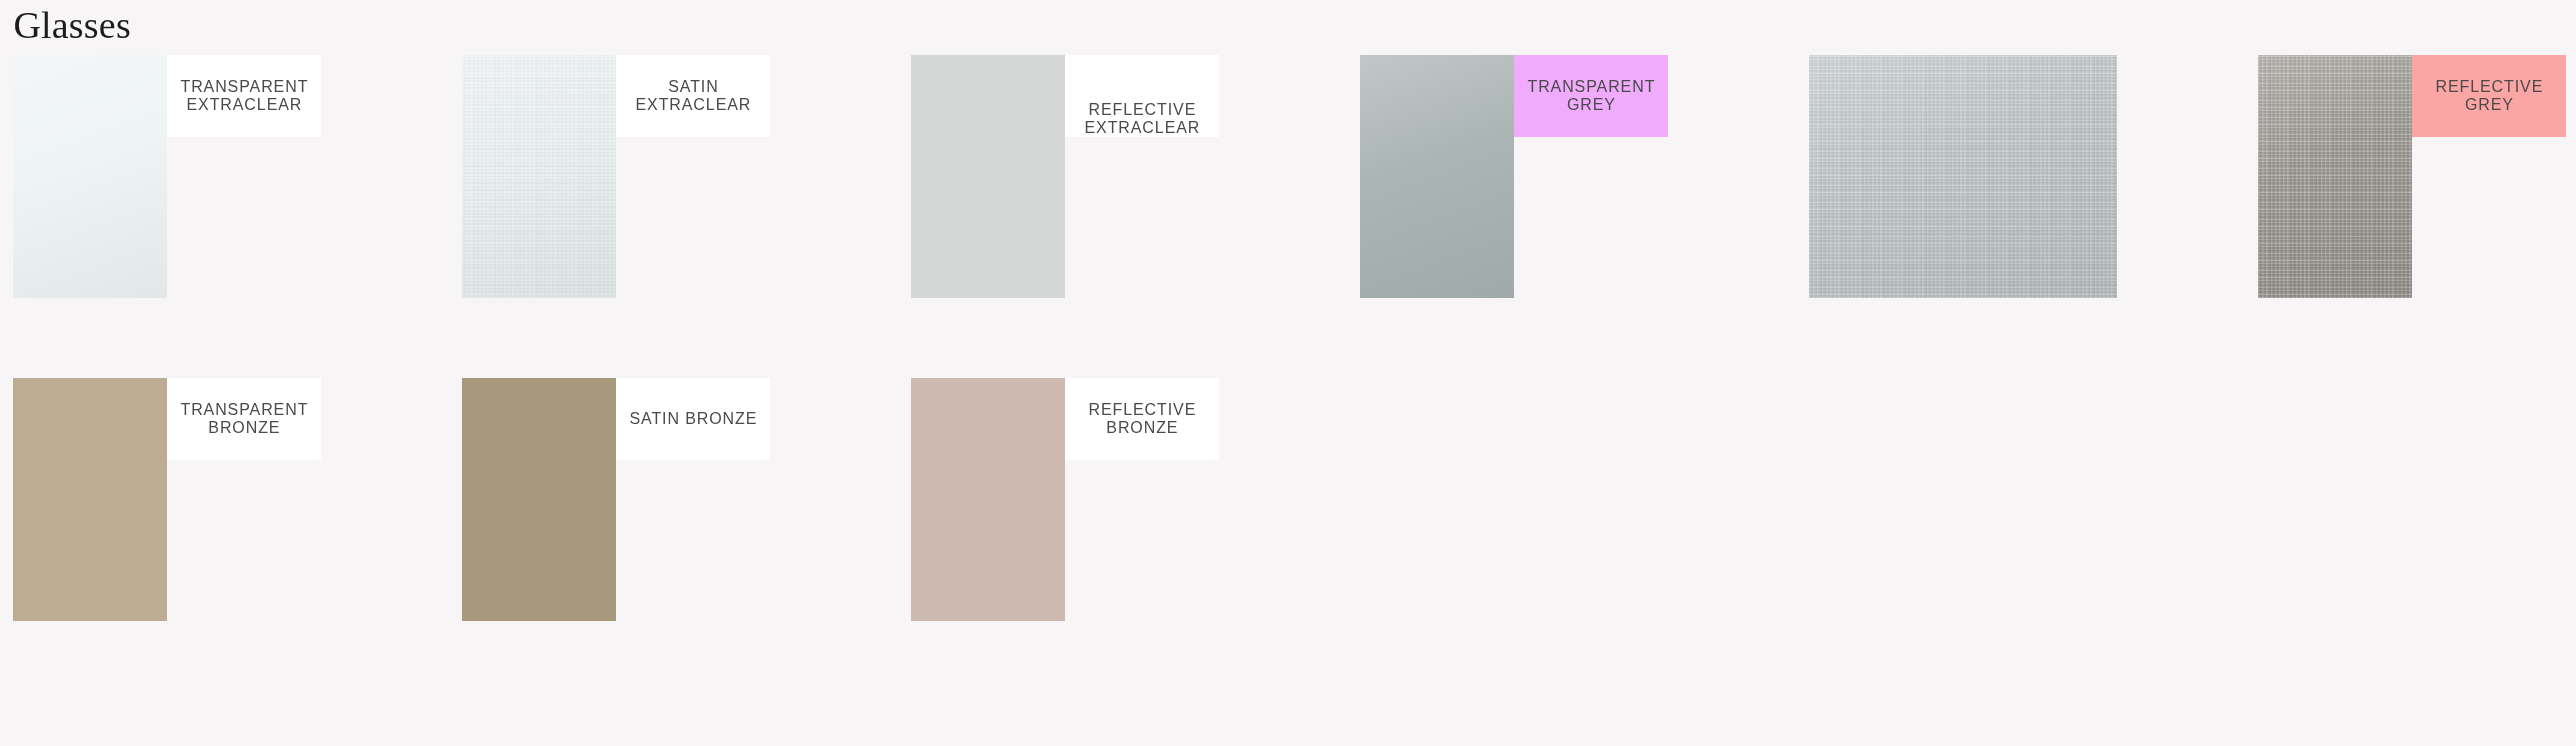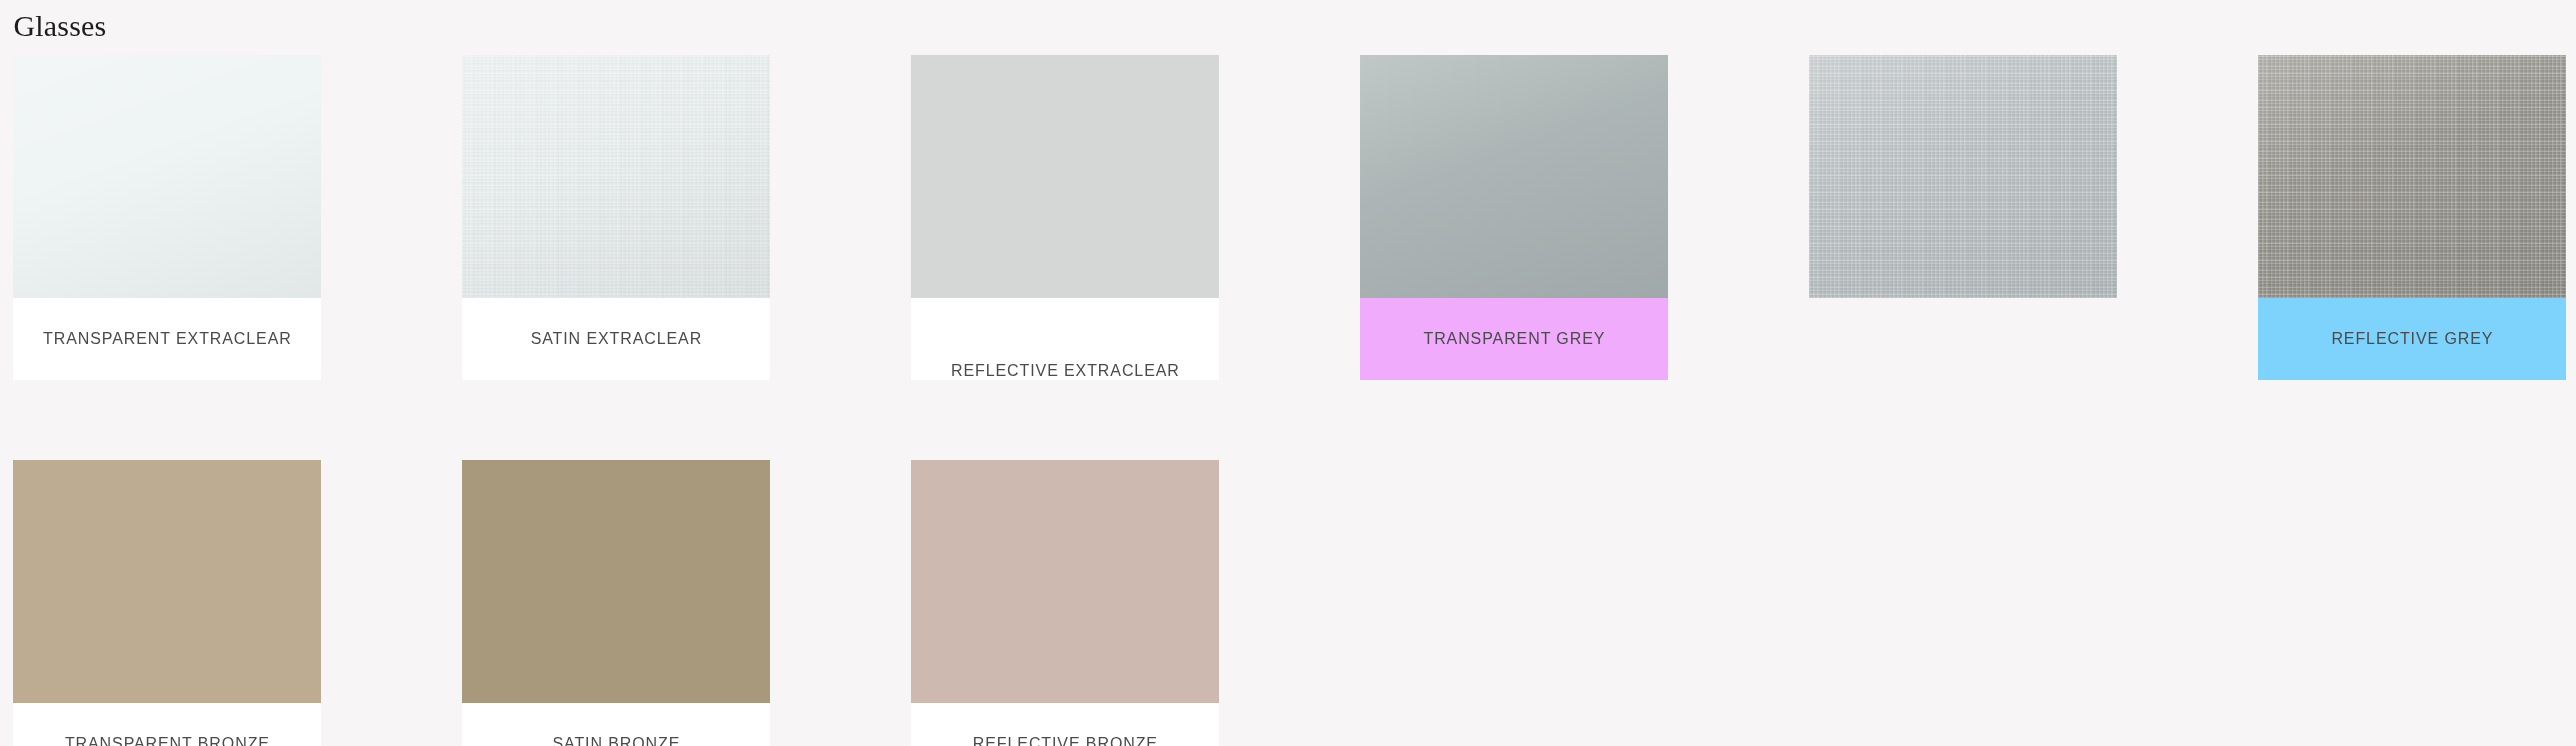--- a/index.html
+++ b/index.html
@@ -17,41 +17,41 @@
   }
 
   .page {
     width: 2576px;
     height: 746px;
     position: relative;
   }
 
   .section-title {
     font-family: "Liberation Serif", serif;
-    font-size: 30px;
+    font-size: 38px;
     font-weight: 400;
     color: #1c1c1c;
     letter-spacing: 0.2px;
     padding: 6.7px 0 0 13.4px;
     margin: 0;
     line-height: 37px;
   }
 
   .grid {
     display: grid;
     grid-template-columns: repeat(6, 449px);
     column-gap: 0px;
     row-gap: 80px;
     padding: 11.7px 0 0 13.4px;
   }
 
   .card {
     width: 308px;
     display: flex;
-    flex-direction: column;
+    flex-direction: row;
     background: transparent;
   }
 
   .swatch {
     width: 308px;
     height: 243px;
     display: block;
     position: relative;
     overflow: hidden;
   }
@@ -141,21 +141,21 @@
     <div class="card">
       <div class="swatch sheen" style="background-color: rgb(180, 187, 189);">
         <div class="texture"></div>
       </div>
     </div>
 
     <div class="card">
       <div class="swatch sheen" style="background-color: rgb(142, 140, 133);">
         <div class="texture"></div>
       </div>
-      <div class="caption" style="background: #7dd3fc;">
+      <div class="caption" style="background: #fca5a5;">
         <span class="caption-label">REFLECTIVE GREY</span>
       </div>
     </div>
 
     <div class="card">
       <div class="swatch plain" style="background-color: rgb(189, 172, 146);">
         
       </div>
       <div class="caption" style="background: rgb(255, 255, 255);">
         <span class="caption-label">TRANSPARENT BRONZE</span>

